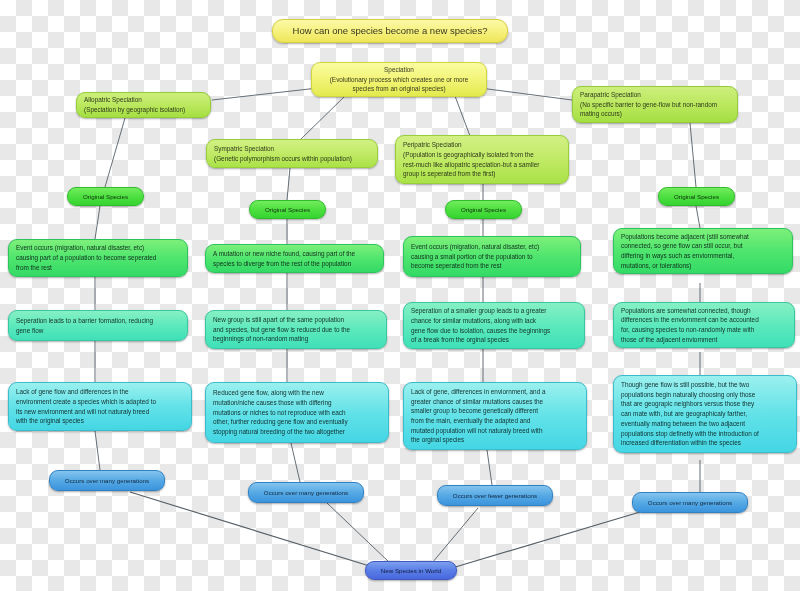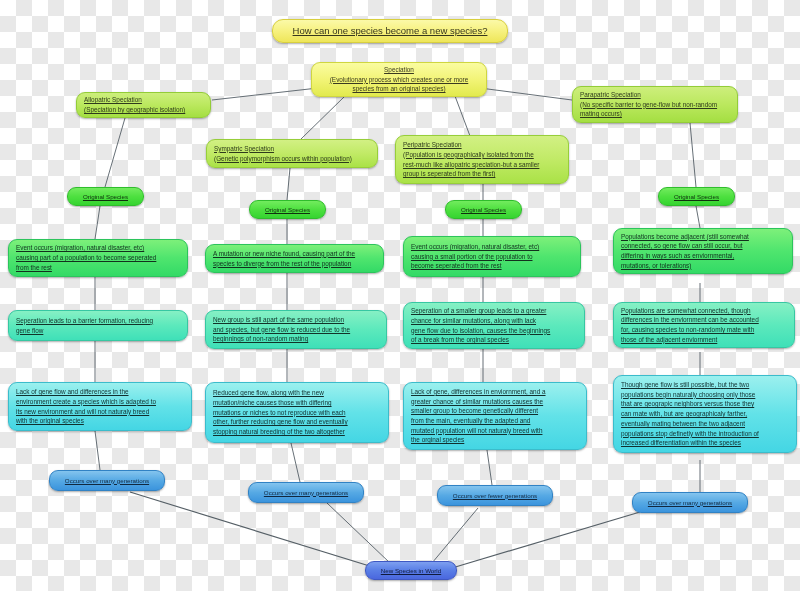--- a/index.html
+++ b/index.html
@@ -39,21 +39,20 @@
     padding: 4px 7px;
     font-size: 6.4px;
     line-height: 1.52;
     color: #2a2a2a;
     text-align: left;
     overflow: hidden;
     display: flex;
     flex-direction: column;
     justify-content: center;
     box-shadow: 0 1px 2px rgba(0,0,0,0.32);
-    text-decoration: underline;
   }
   .node .line { display: block; white-space: nowrap; }
 
   
   .n-title {
     background-image: linear-gradient(to bottom, #fbf9a8 0%, #f7f284 45%, #eee659 100%);
     border: 1px solid #d8cf3e;
     color: #37371d;
     font-size: 9.5px;
     align-items: center;

